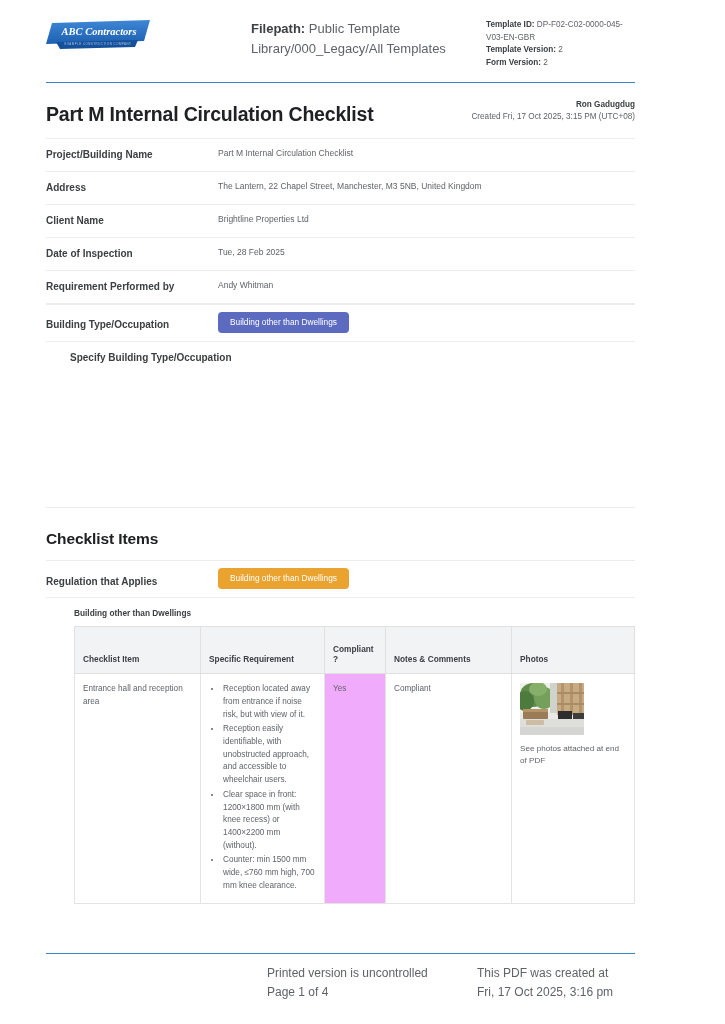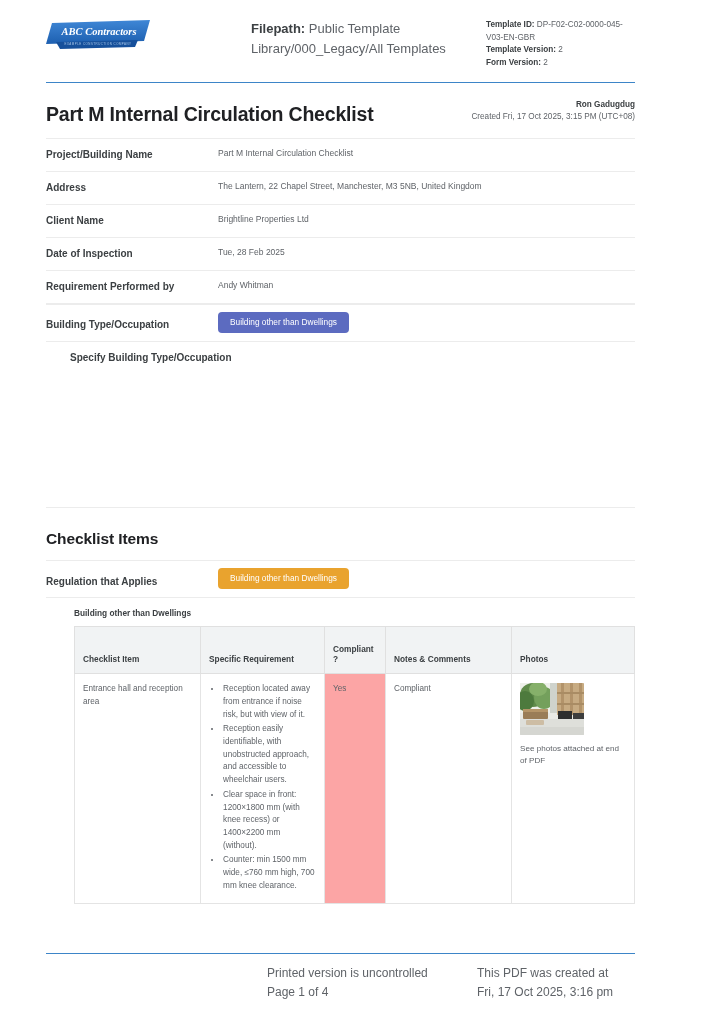--- a/index.html
+++ b/index.html
@@ -188,21 +188,21 @@
     color: #5f6368;
     line-height: 1.55;
   }
   .col-item  { width: 120px; }
   .col-req   { width: 118px; }
   .col-comp  { width: 58px; }
   .col-notes { width: 120px; }
   .col-photo { width: 117px; }
 
   td.cell-compliant {
-    background: #fca5a5;
+    background: #f0abfc;
     color: #3f6b42;
   }
   td.cell-req ul {
     margin: 0;
     padding-left: 13px;
     list-style-type: disc;
   }
   td.cell-req li {
     margin: 0 0 2px 0;
     padding-left: 1px;

